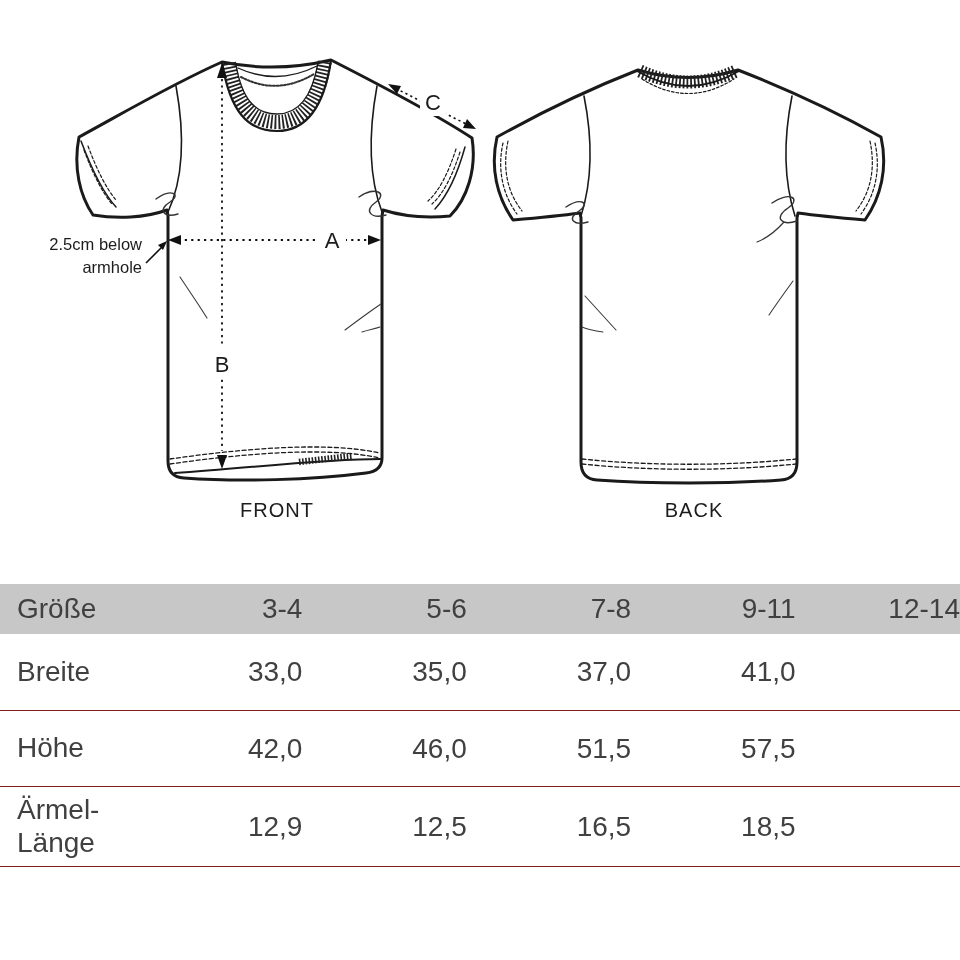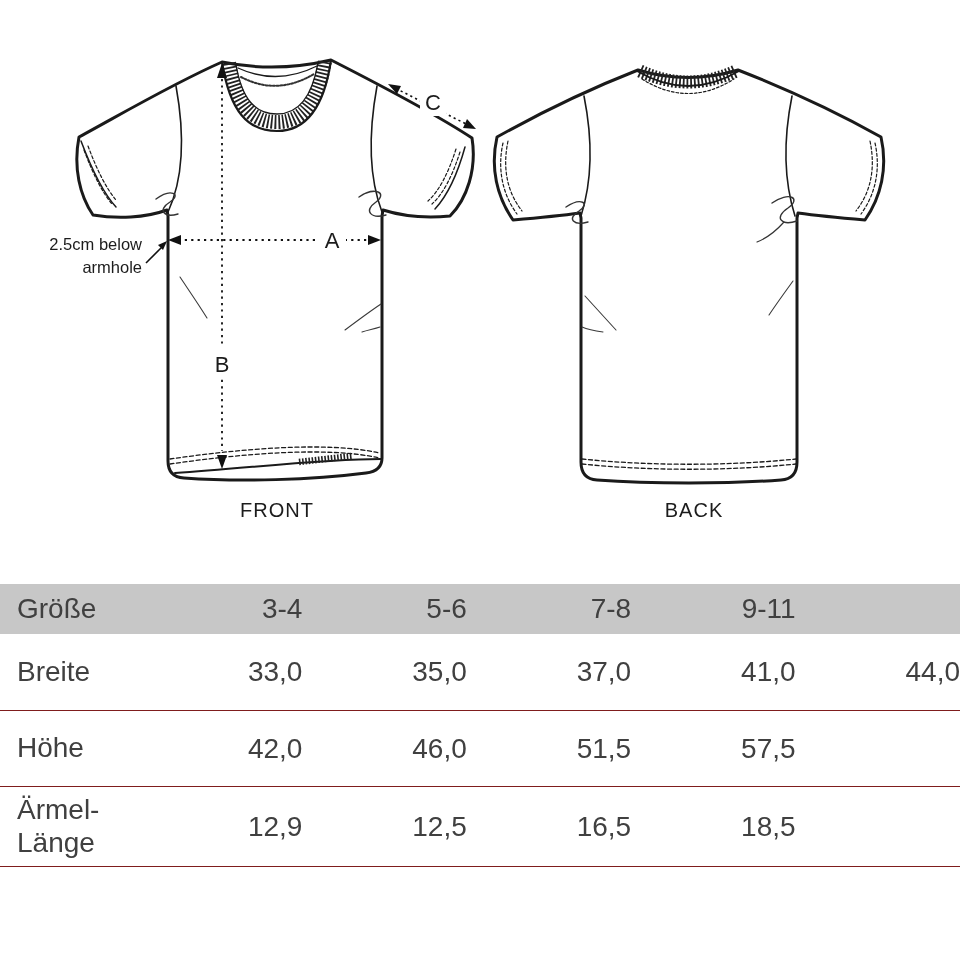--- a/index.html
+++ b/index.html
@@ -122,29 +122,29 @@
     <text class="view-label" x="694" y="517" text-anchor="middle">BACK</text>
   </svg>
 
   <div class="size-table">
     <div class="t-head">
       <div class="t-label">Größe</div>
       <div class="t-cell">3-4</div>
       <div class="t-cell">5-6</div>
       <div class="t-cell">7-8</div>
       <div class="t-cell">9-11</div>
+      <div class="t-cell">12-14</div>
     </div>
 
     <div class="t-row r1">
       <div class="t-label">Breite</div>
       <div class="t-cell">33,0</div>
       <div class="t-cell">35,0</div>
       <div class="t-cell">37,0</div>
       <div class="t-cell">41,0</div>
-      <div class="t-cell">44,0</div>
     </div>
 
     <div class="t-row r2">
       <div class="t-label">Höhe</div>
       <div class="t-cell">42,0</div>
       <div class="t-cell">46,0</div>
       <div class="t-cell">51,5</div>
       <div class="t-cell">57,5</div>
     </div>
 

